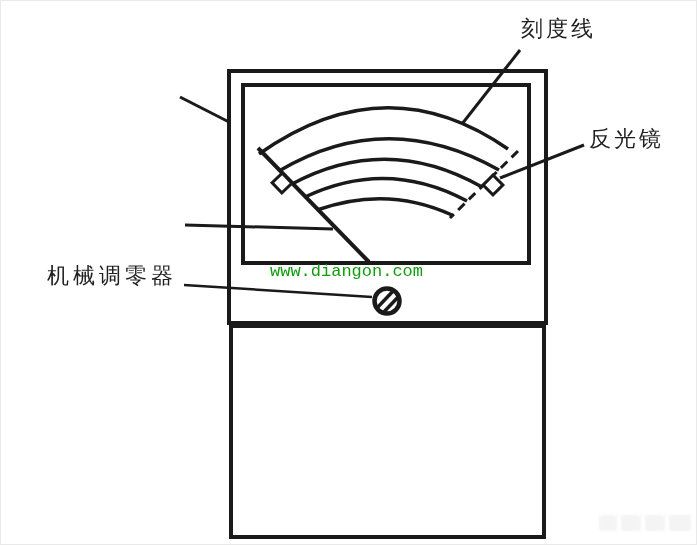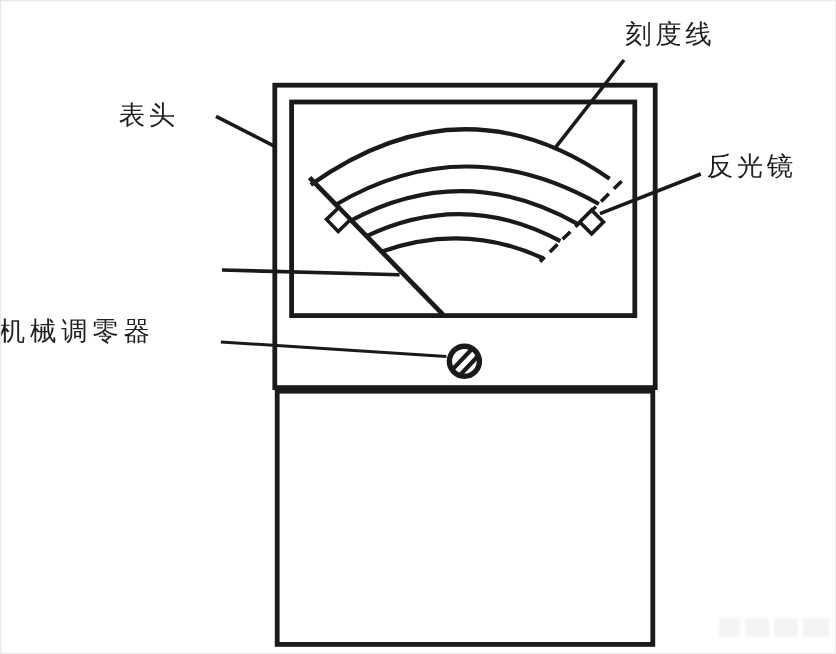--- a/index.html
+++ b/index.html
@@ -30,21 +30,21 @@
     font-size: 22px;
     line-height: 1.0;
     letter-spacing: 3px;
     white-space: nowrap;
     font-family: "Liberation Serif", "DejaVu Serif", serif;
   }
   .label-meter-head   { left: 98px;  top: 84px;  }
   .label-scale-lines  { left: 520px; top: 17px;  }
   .label-mirror       { left: 588px; top: 127px; }
   .label-pointer      { left: 101px; top: 205px; }
-  .label-zero-adjust  { left: -2px;  top: 264px; letter-spacing: 4px; }
+  .label-zero-adjust  { left: -2px;  top: 264px; letter-spacing: 4px; padding-left: 48px; }
   .site-watermark {
     position: absolute;
     left: 269px;
     top: 262px;
     font-family: "Liberation Mono", "DejaVu Sans Mono", monospace;
     font-size: 17px;
     line-height: 1.1;
     letter-spacing: 0px;
     white-space: nowrap;
   }
@@ -110,29 +110,29 @@
 
     <g>
       <circle cx="386" cy="300" r="12.5" fill="#ffffff" stroke="#1a1a1a" stroke-width="4.5"></circle>
       <g clip-path="url(#screwClip)">
         <line x1="374" y1="309" x2="394" y2="288" stroke="#1a1a1a" stroke-width="3.5"></line>
         <line x1="380" y1="314" x2="400" y2="293" stroke="#1a1a1a" stroke-width="3.5"></line>
       </g>
     </g>
   </svg>
 
-  <div class="diagram-label label-meter-head">表头</div>
 
   <div class="diagram-label label-scale-lines">刻度线</div>
 
   <div class="diagram-label label-mirror">反光镜</div>
 
 
   <div class="diagram-label label-zero-adjust">机械调零器</div>
 
+  <div class="site-watermark" style="color: rgb(15, 157, 15);">www.diangon.com</div>
 
   <div class="faint-watermark">
     <span class="fw-a"></span>
       <span class="fw-b"></span>
       <span class="fw-c"></span>
       <span class="fw-d"></span>
   </div>
 
 </div>
 

